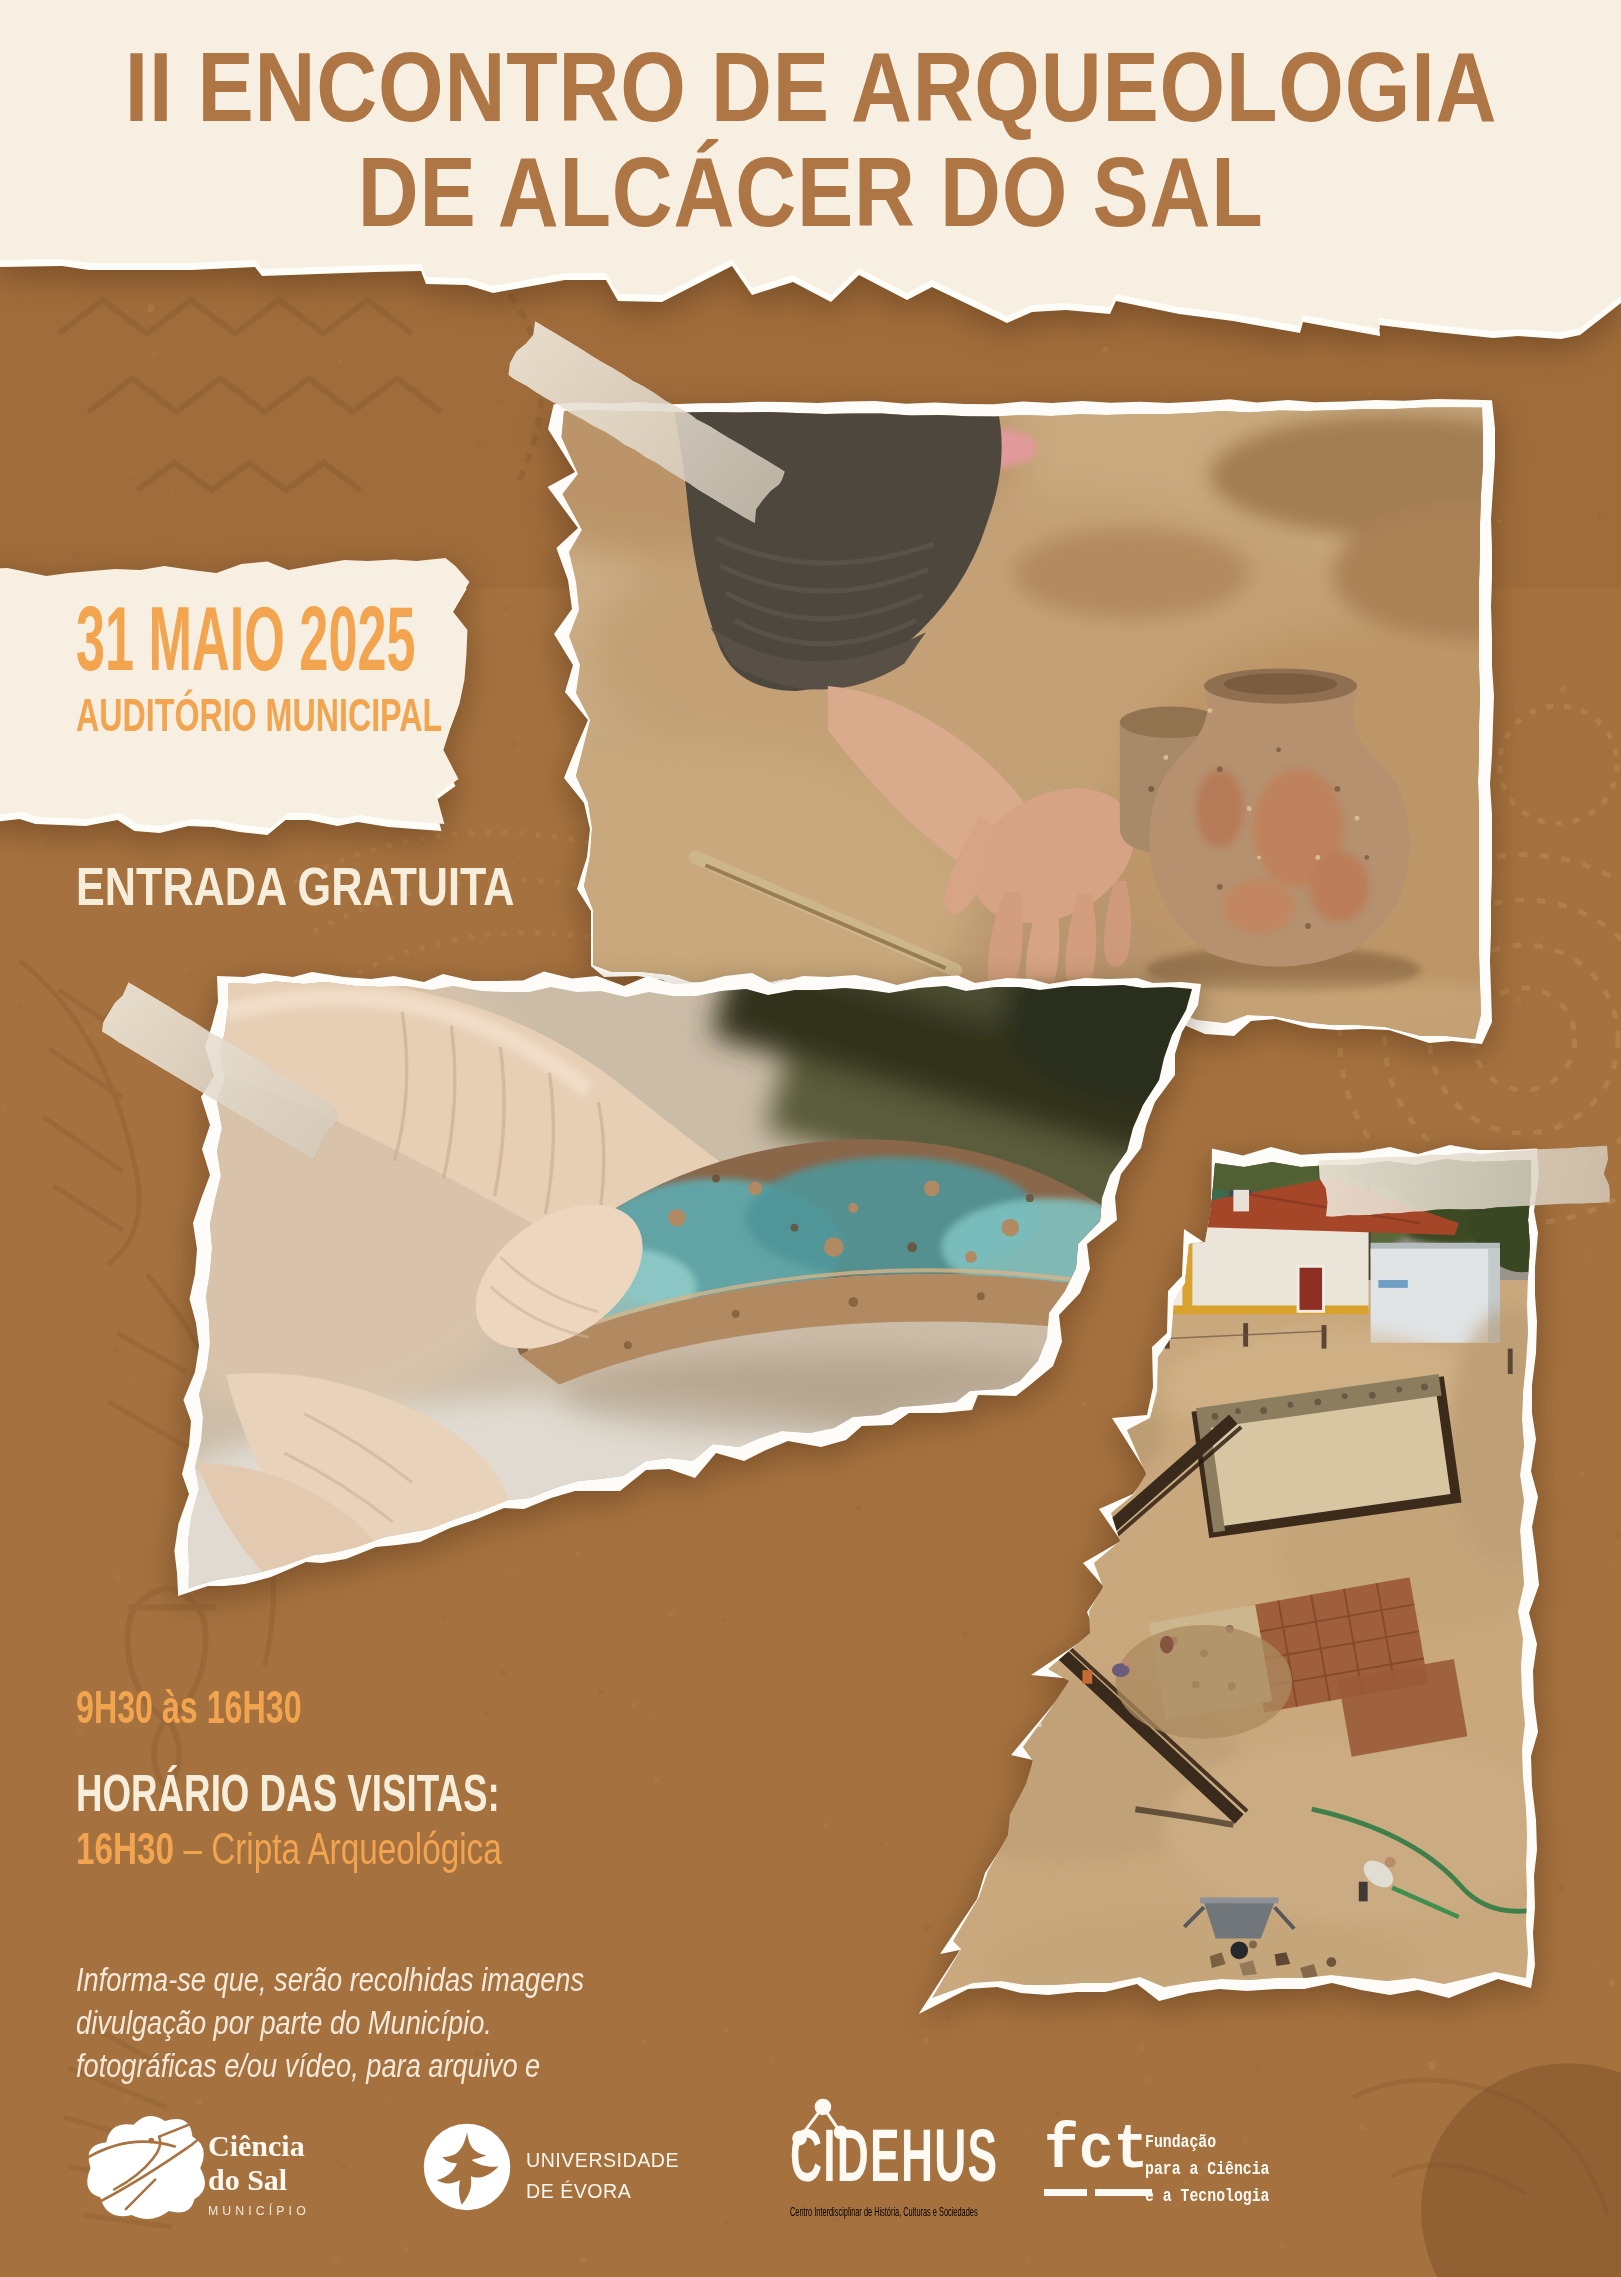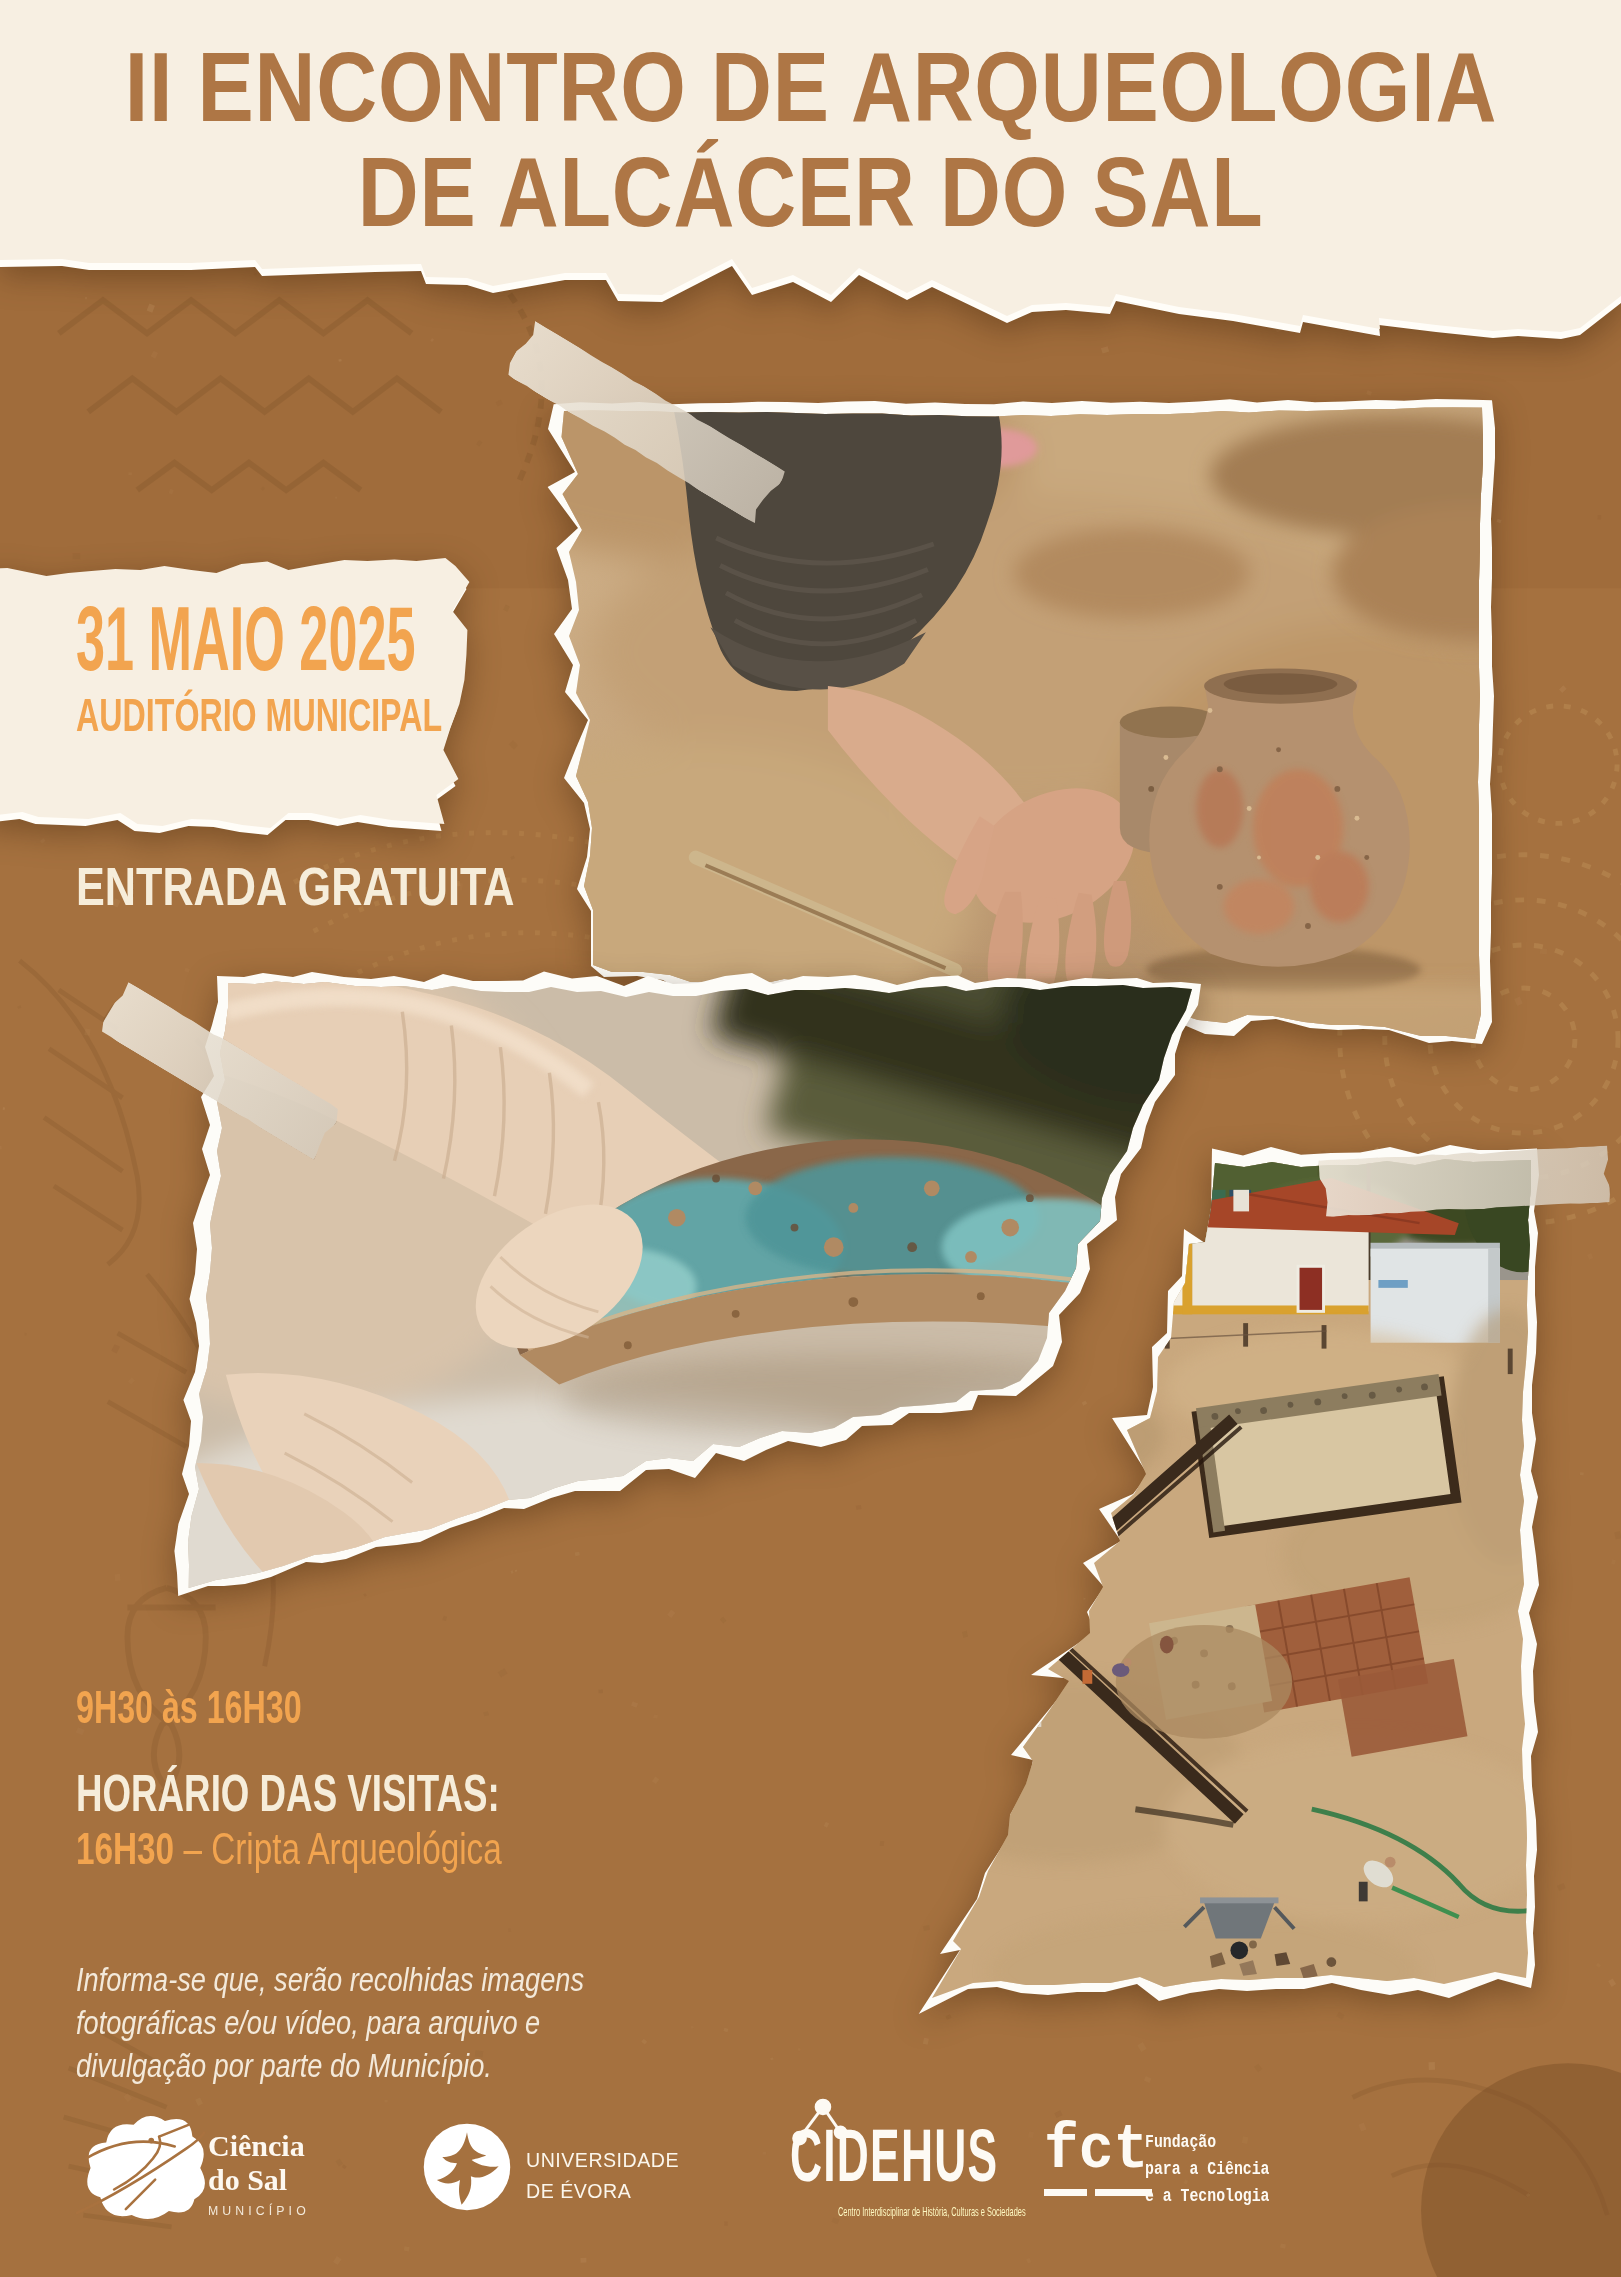--- a/index.html
+++ b/index.html
@@ -46,21 +46,21 @@
   .visits-2{left:76px;top:1874px;font-size:45px;color:#f2a44f;}
   .disclaimer{left:76px;top:1958px;font-style:italic;font-size:34px;line-height:1.27;color:#f3e9da;}
   .disclaimer span{display:block;}
   
   .logo{position:absolute;z-index:60;color:#fbf6ec;}
   .alcacer-text{left:208px;top:2129px;font-family:"Liberation Serif",serif;font-weight:bold;font-size:30px;line-height:1.12;color:#fdf8f0;}
   .alcacer-sub{display:block;font-family:"Liberation Sans",sans-serif;font-weight:normal;font-size:12.3px;letter-spacing:4.1px;margin-top:8.8px;color:#f3e9da;}
   .evora-text{left:526px;top:2133px;font-size:19.6px;line-height:1.6;letter-spacing:0.5px;font-weight:400;margin-top:12px;}
   .cidehus{left:790px;top:2113px;}
   .cidehus .big{font-weight:bold;font-size:74px;color:#fdfaf4;letter-spacing:2px;}
-  .cidehus .sub{display:block;margin-top:5.9px;font-size:13.2px;color:#fef9c3;margin-left:48px;}
+  .cidehus .sub{display:block;margin-top:5.9px;font-size:13.2px;color:#000000;}
   .fct{left:1044px;top:2115px;}
   .fct-text{left:1145px;top:2129px;font-family:"Liberation Mono",monospace;font-weight:bold;font-size:19px;line-height:1.42;color:#fdfaf4;}
 </style>
 </head>
 <body>
 
 <div class="poster">
 
   <svg class="bgsvg" width="1621" height="2278" viewBox="0 0 1654 2324">
     <rect x="0" y="0" width="1654" height="2324" fill="#a5713f"></rect>
@@ -727,24 +727,24 @@
   </div>
   <div class="txt visits-t">
     <span class="cond" style="transform:scaleX(.74)"><b>16H30</b>&nbsp;<span>– Cripta Arqueológica</span></span>
   </div>
 
   <div class="txt disclaimer">
     <span>
         <span class="cond" style="transform:scaleX(.80)">Informa-se que, serão recolhidas imagens</span>
       </span>
     <span>
-        <span class="cond" style="transform:scaleX(.80)">fotográficas e/ou vídeo, para arquivo e</span>
+        <span class="cond" style="transform:scaleX(.80)">divulgação por parte do Município.</span>
       </span>
     <span>
-        <span class="cond" style="transform:scaleX(.80)">divulgação por parte do Município.</span>
+        <span class="cond" style="transform:scaleX(.80)">fotográficas e/ou vídeo, para arquivo e</span>
       </span>
   </div>
 
   <svg class="logo" style="left:69px;top:2107px" width="142" height="118" viewBox="0 0 145 120">
     <path d="M22,62 Q14,38 38,36 Q42,14 66,18 Q80,2 98,14 Q124,6 126,30 Q144,40 134,62 Q146,84 128,94 Q124,112 102,106 Q84,120 64,110 Q38,116 32,92 Q12,86 22,62 Z" fill="#ffffff"></path>
     <g stroke="#a9723f" stroke-width="2.6" fill="none" stroke-linecap="round">
       <path d="M18,52 Q62,26 108,40"></path>
       <path d="M8,108 Q56,86 120,42 Q132,34 138,26"></path>
       <path d="M46,84 Q72,70 86,52 Q96,40 92,30"></path>
       <path d="M92,30 L122,18"></path>

